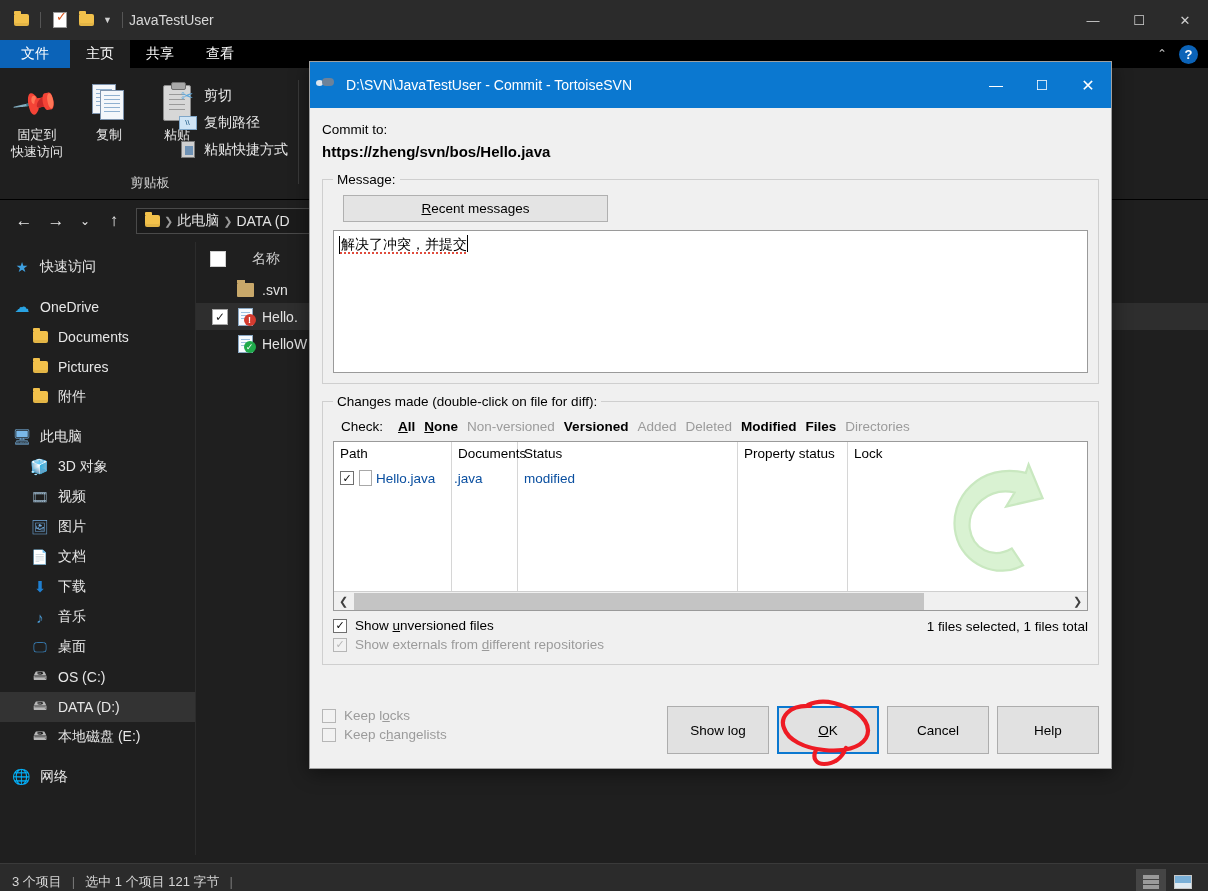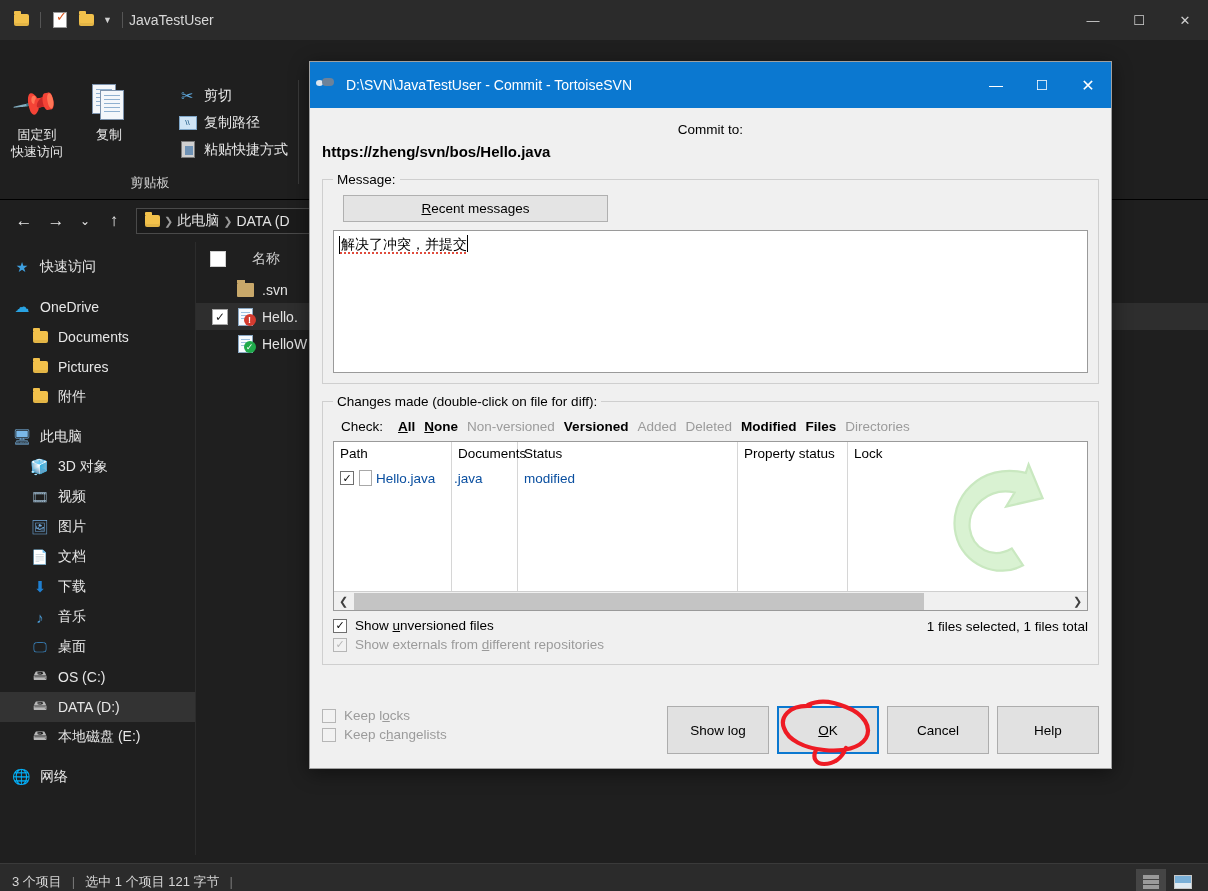--- a/index.html
+++ b/index.html
@@ -194,21 +194,21 @@
   .dlg-ico { width: 18px; height: 18px; margin: 0 8px 0 10px; position: relative; }
   .turtle { width:18px; height:14px; background:#8fa3b8; border-radius: 9px 9px 6px 6px; position:relative; }
   .turtle::before{content:"";position:absolute;left:-4px;top:4px;width:7px;height:6px;background:#dfe6ee;border-radius:50%;}
   .turtle::after{content:"";position:absolute;left:2px;top:2px;width:12px;height:8px;background:#6d8299;border-radius:6px;}
   .dlg-title-text { flex: 1; }
   .dlg-ctrls { display: flex; height: 38px; }
   .dlg-btn { width: 46px; height: 38px; display:flex; align-items:center; justify-content:center; font-size:14px; color:#fff; }
   .dlg-btn.x { font-size: 16px; }
 
   .dlg-body { padding: 10px 12px 0 12px; color: #000; }
-  .commit-to-label { font-size: 13.5px; margin: 4px 0 6px 0; text-align: center; }
+  .commit-to-label { font-size: 13.5px; margin: 4px 0 6px 0; }
   .commit-url { font-size: 15px; font-weight: bold; margin-bottom: 12px; }
 
   fieldset.grp {
     border: 1px solid #cfcfcf; margin: 0 0 10px 0; padding: 6px 10px 10px 10px;
     background: transparent;
   }
   fieldset.grp > legend { font-size: 13.5px; padding: 0 4px; color: #000; }
 
   .recent-btn {
     width: 265px; height: 27px; background: #e4e4e4; border: 1px solid #b0b0b0;
@@ -298,20 +298,30 @@
         <div class="qat-sep"></div>
       </div>
       <div class="exp-title-text">JavaTestUser</div>
       <div class="win-controls">
         <div class="win-btn">—</div>
         <div class="win-btn">☐</div>
         <div class="win-btn close">✕</div>
       </div>
     </div>
 
+    <div class="exp-ribbon-tabs">
+      <div class="rtab file">文件</div>
+      <div class="rtab active">主页</div>
+      <div class="rtab">共享</div>
+      <div class="rtab">查看</div>
+      <div class="ribbon-right">
+        <div class="caret-up">⌃</div>
+        <div class="help-circle">?</div>
+      </div>
+    </div>
 
     <div class="exp-ribbon">
       <div class="rb-group" style="left:0; width:300px;">
 
         <div class="rb-big" style="left:0;">
           <div class="bigico">
               <span class="pin-ico">📌</span>
             </div>
           <div class="biglbl">固定到</div>
           <div class="biglbl">快速访问</div>
@@ -320,20 +330,26 @@
         <div class="rb-big" style="left:72px;">
           <div class="bigico">
             <div class="copy-ico">
                 <div class="pg back"></div>
                 <div class="pg front"></div>
               </div>
           </div>
           <div class="biglbl">复制</div>
         </div>
 
+        <div class="rb-big" style="left:140px;">
+          <div class="bigico">
+              <div class="paste-ico"></div>
+            </div>
+          <div class="biglbl">粘贴</div>
+        </div>
 
         <div class="rb-small-list" style="left:178px;">
           <div class="rb-small">
             <span class="sico scissors">✂</span>
             <span>剪切</span>
           </div>
           <div class="rb-small">
             <span class="sico">
                 <span class="pathico">\\</span>
               </span>

